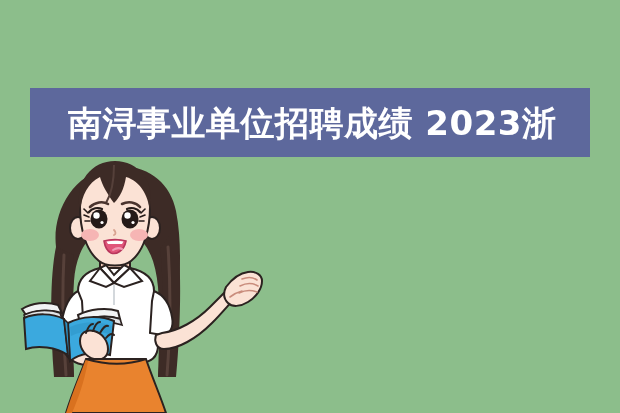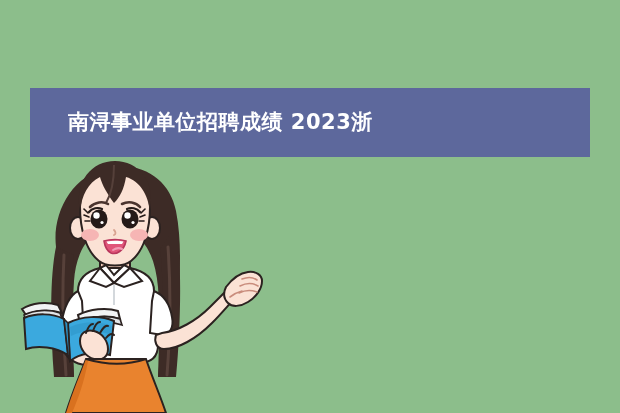--- a/index.html
+++ b/index.html
@@ -22,21 +22,21 @@
     left:30px; top:88px;
     width:560px; height:69px;
     background:#5D689C;
     display:flex;
     align-items:center;
     justify-content:flex-start;
     padding-left:38px;
   }
   #title-text {
     color:#FFFFFF;
-    font-size:21px;
+    font-size:34px;
     font-weight:bold;
     letter-spacing:0.5px;
     line-height:1;
     white-space:nowrap;
     font-family:"DejaVu Sans","Liberation Sans",sans-serif;
   }
 
   
   #illustration {
     position:absolute;

